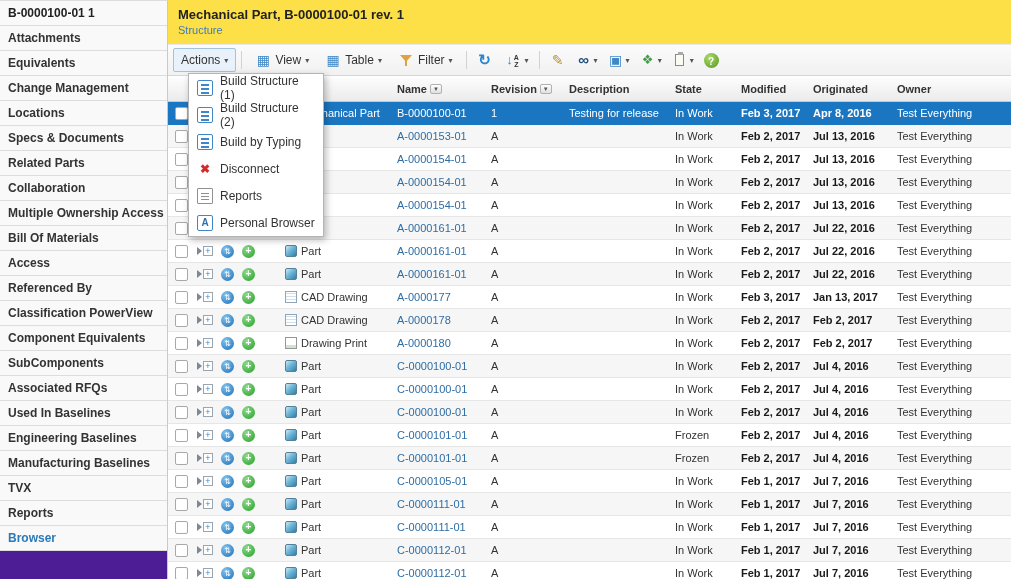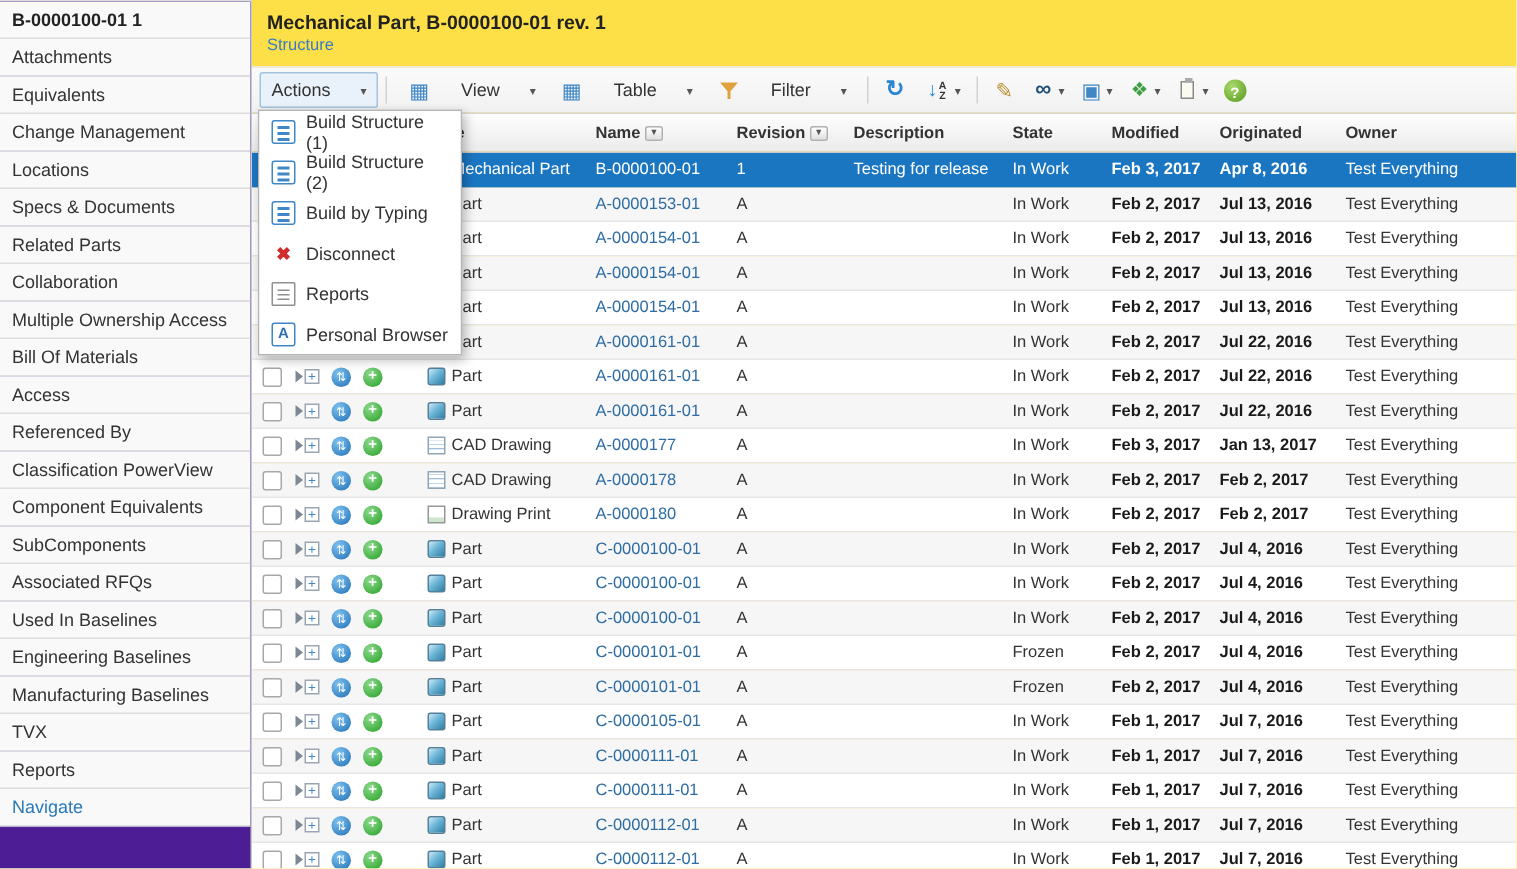--- a/index.html
+++ b/index.html
@@ -5,35 +5,35 @@
   * { margin:0; padding:0; }
   html,body { width:1011px; height:579px; overflow:hidden; background:#fff;
               font-family:"Liberation Sans", sans-serif; }
   .app { display:flex; width:1011px; height:579px; }
 
   
   .sidebar { width:168px; min-width:168px; background:#4c1d95; border-right:1px solid #c9c9c9;
              border-top:1px solid #ddd; box-sizing:border-box; overflow:hidden; }
   .side-item { height:25px; line-height:24px; padding:0 8px; font-size:12px; color:#333;
                border-bottom:1px solid #ddd; white-space:nowrap; overflow:hidden; cursor:pointer;
-               background:#f9f9f9; box-sizing:border-box; }
+               background:#f9f9f9; box-sizing:border-box;font-weight:bold; }
   .side-item.first { font-weight:bold; color:#222; }
   .side-item.link { color:#2a7ab9; }
 
   
   .main { flex:1; position:relative; background:#fde047; overflow:hidden; }
   .titlebar { height:44px; box-sizing:border-box; padding:7px 0 0 10px; }
   .page-title { font-size:13px; font-weight:bold; color:#222; }
   .page-subtitle { font-size:11px; color:#3a7cc4; margin-top:2px; }
 
   
   .toolbar { height:30px; display:flex; align-items:center; padding:0 5px;
              background:linear-gradient(#fbfbfb,#f1f1f1);
              border-top:1px solid #e8e8e8; border-bottom:1px solid #d6d6d6; }
-  .tb-btn { display:inline-flex; align-items:center; gap:20px; padding:3px 7px; font-size:12px;
+  .tb-btn { display:inline-flex; align-items:center; gap:4px; padding:3px 7px; font-size:12px;
             color:#333; background:transparent; border:1px solid transparent; cursor:pointer;
             font-family:inherit; height:24px; box-sizing:border-box; }
   .tb-btn.icon-only { padding:3px 4px; gap:2px; }
   .tb-btn.active { background:#e9f2fa; border:1px solid #a3c2dc; border-radius:2px; }
   .chev { font-size:8px; color:#555; }
   .tb-sep { width:1px; height:18px; background:#d2d2d2; margin:0 5px; }
 
   .icon16 { display:inline-block; width:16px; height:16px; line-height:16px; text-align:center;
             position:relative; }
   .grid-icon::before  { content:"▦"; color:#3f87c6; font-size:14px; }
@@ -111,21 +111,21 @@
 
   .type-icon { width:12px; height:12px; flex:none; display:inline-block; box-sizing:border-box; }
   .part-icon { background:linear-gradient(135deg,#cfe9f5 0%,#6cb6d8 45%,#327ea3 100%);
                border:1px solid #55809a; border-radius:2px; }
   .cad-drawing-icon { background:repeating-linear-gradient(0deg,#fff,#fff 2px,#9fc0dd 3px);
                       border:1px solid #8fa6b8; }
   .drawing-print-icon { background:#fff; border:1px solid #979797;
                         box-shadow:inset 0 -3px 0 #cde4cd; }
 
   
-  .menu { position:absolute; left:4px; top:73px; width:134px; background:#fff;
+  .menu { position:absolute; left:20px; top:73px; width:134px; background:#fff;
           border:1px solid #b5b5b5; box-shadow:2px 3px 7px rgba(0,0,0,.28); z-index:10; }
   .menu-item { display:flex; align-items:center; gap:7px; height:27px; padding:0 8px;
                font-size:12px; color:#333; cursor:pointer; background:#fff; }
   .mi { width:16px; height:16px; position:relative; flex:none; text-align:center;
         line-height:16px; box-sizing:border-box; }
   .build-structure-icon, .build-typing-icon, .personal-browser-icon {
         background:#fff; border:1px solid #3f87c6; border-radius:2px; }
   .build-structure-icon::before, .build-typing-icon::before {
         content:""; position:absolute; left:3px; top:3px; width:8px; height:2px; background:#3f87c6;
         box-shadow:0 4px 0 #3f87c6, 0 8px 0 #3f87c6; }
@@ -156,21 +156,21 @@
       <div class="side-item">Referenced By</div>
       <div class="side-item">Classification PowerView</div>
       <div class="side-item">Component Equivalents</div>
       <div class="side-item">SubComponents</div>
       <div class="side-item">Associated RFQs</div>
       <div class="side-item">Used In Baselines</div>
       <div class="side-item">Engineering Baselines</div>
       <div class="side-item">Manufacturing Baselines</div>
       <div class="side-item">TVX</div>
       <div class="side-item">Reports</div>
-      <div class="side-item link">Navigate</div>
+      <div class="side-item link">Browser</div>
     </aside>
 
   <main class="main">
 
     <div class="titlebar">
       <div class="page-title">Mechanical Part, B-0000100-01 rev. 1</div>
       <div class="page-subtitle">Structure</div>
     </div>
 
     <div class="toolbar">

